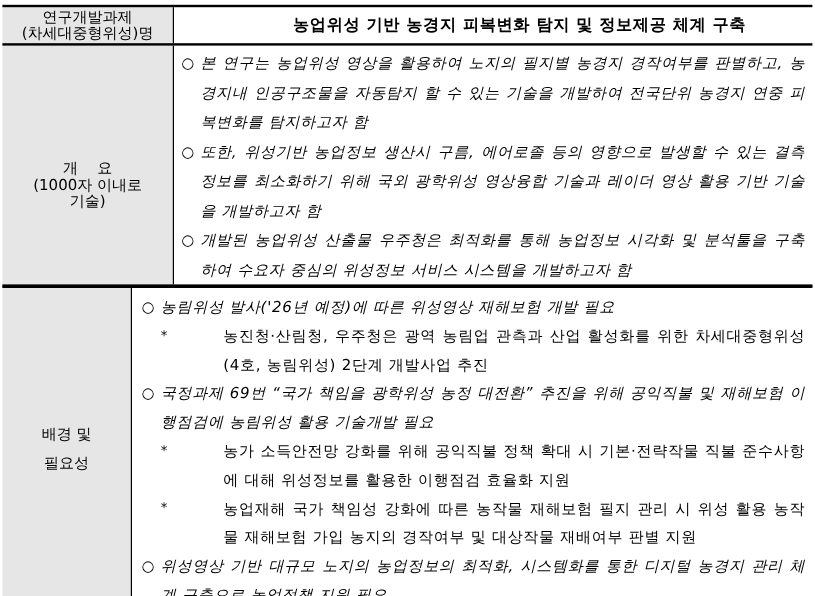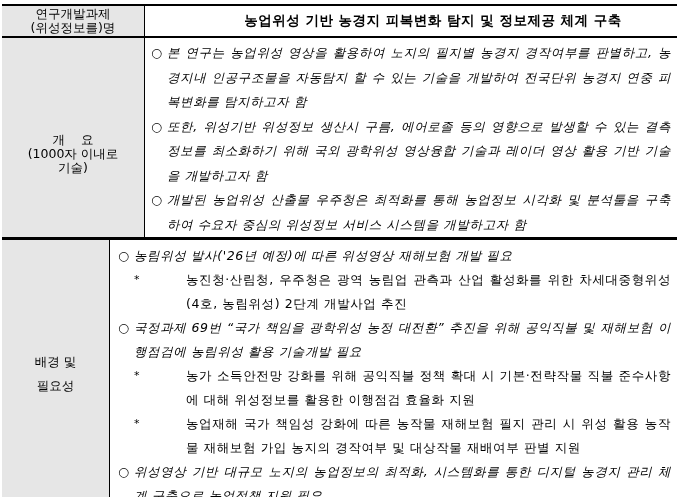--- a/index.html
+++ b/index.html
@@ -44,38 +44,38 @@
   #t2 .item, #t2 .sub { line-height: 24px; }
 </style>
 </head>
 <body>
 
 <table id="t1">
   <tbody>
       <tr class="hdr-row">
     <td class="lbl">
       <div>연구개발과제</div>
-      <div>(위성정보를)명</div>
+      <div>(차세대중형위성)명</div>
     </td>
     <td class="title-cell">농업위성 기반 농경지 피복변화 탐지 및 정보제공 체계 구축</td>
   </tr>
   <tr class="ov-row">
     <td class="lbl">
       <div style="white-space:pre;margin-top:32px;">개    요</div>
       <div>(1000자 이내로</div>
       <div>기술)</div>
     </td>
     <td class="ov-body">
       <div class="item">
         <span class="mark">○</span>
         <span class="txt">본 연구는 농업위성 영상을 활용하여 노지의 필지별 농경지 경작여부를 판별하고, 농경지내 인공구조물을 자동탐지 할 수 있는 기술을 개발하여 전국단위 농경지 연중 피복변화를 탐지하고자 함</span>
       </div>
       <div class="item">
         <span class="mark">○</span>
-        <span class="txt">또한, 위성기반 위성정보 생산시 구름, 에어로졸 등의 영향으로 발생할 수 있는 결측 정보를 최소화하기 위해 국외 광학위성 영상융합 기술과 레이더 영상 활용 기반 기술을 개발하고자 함</span>
+        <span class="txt">또한, 위성기반 농업정보 생산시 구름, 에어로졸 등의 영향으로 발생할 수 있는 결측 정보를 최소화하기 위해 국외 광학위성 영상융합 기술과 레이더 영상 활용 기반 기술을 개발하고자 함</span>
       </div>
       <div class="item">
         <span class="mark">○</span>
         <span class="txt">개발된 농업위성 산출물 우주청은 최적화를 통해 농업정보 시각화 및 분석툴을 구축하여 수요자 중심의 위성정보 서비스 시스템을 개발하고자 함</span>
       </div>
     </td>
   </tr>
 </tbody>
   </table>
 

